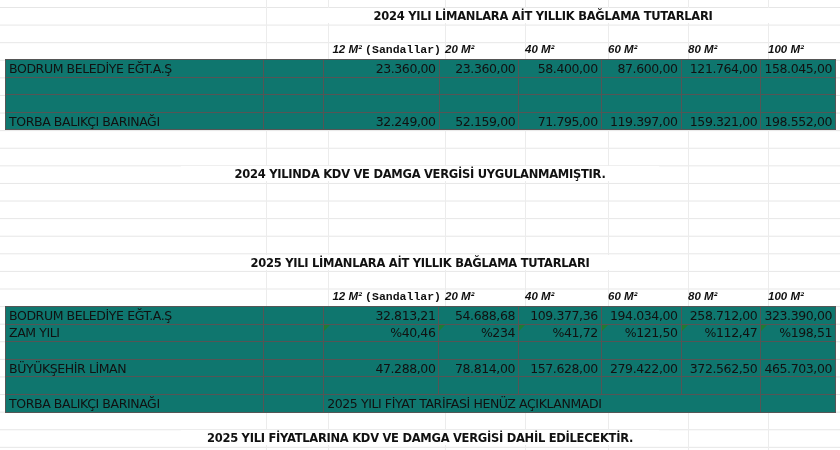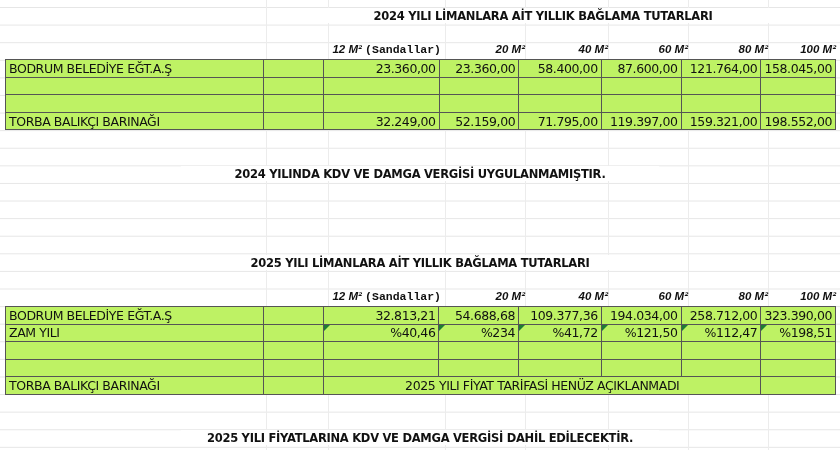--- a/index.html
+++ b/index.html
@@ -3,23 +3,23 @@
 <meta charset="utf-8">
 <style>
   html, body { margin:0; padding:0; background:#ffffff; }
   body { width:840px; height:450px; position:relative; overflow:hidden; font-family:"Liberation Sans", sans-serif; color:#111; }
   .grid { position:absolute; inset:0; pointer-events:none;
     background-image:
       linear-gradient(to bottom, #e6e6e6 1px, transparent 1px);
     background-size: 100% 17.6px; background-position: 0 7px; }
   .vline { position:absolute; top:0; bottom:0; width:1px; background:#ececec; }
   .title { position:absolute; left:0; width:840px; text-align:center; font-weight:bold; font-size:12.5px; font-family:"DejaVu Sans", sans-serif; letter-spacing:-0.3px; transform:scaleX(0.92); }
-  .hdr { position:absolute; font-weight:bold; font-style:italic; font-size:11.5px; text-align:right; }
+  .hdr { position:absolute; font-weight:bold; font-style:italic; font-size:11.5px; text-align:left; }
   .hdr .plain { font-style:normal;font-family:Liberation Mono, monospace; }
-  table.t { position:absolute; left:5px; border-collapse:collapse; background:#bef264; }
+  table.t { position:absolute; left:5px; border-collapse:collapse; background:#0f766e; }
   table.t td { border:1px solid #555; height:16.6px; padding:0 3px; font-size:12.5px; font-family:"DejaVu Sans", sans-serif; white-space:nowrap; overflow:hidden; letter-spacing:-0.4px; }
   td.num { text-align:right; }
   td.pct { position:relative; text-align:right; }
   td.pct::before { content:""; position:absolute; left:0; top:0; border-top:6px solid #1e7b34; border-right:6px solid transparent; }
 </style>
 </head>
 <body>
 
 <div class="grid"></div>
 <div class="vline" style="left:266px"></div>
@@ -145,31 +145,41 @@
     <td></td>
         <td></td>
         <td></td>
         <td></td>
         <td></td>
         <td></td>
         <td></td>
         <td></td>
   </tr>
   <tr>
+    <td>BÜYÜKŞEHİR LİMAN</td>
+        <td></td>
+    <td class="num">47.288,00</td>
+    <td class="num">78.814,00</td>
+    <td class="num">157.628,00</td>
+    <td class="num">279.422,00</td>
+    <td class="num">372.562,50</td>
+    <td class="num">465.703,00</td>
+  </tr>
+  <tr>
     <td></td>
         <td></td>
         <td></td>
         <td></td>
         <td></td>
         <td></td>
         <td></td>
         <td></td>
   </tr>
   <tr>
     <td>TORBA BALIKÇI BARINAĞI</td>
         <td></td>
-    <td colspan="5" style="text-align:center;">2025 YILI FİYAT TARİFASİ HENÜZ AÇIKLANMADI</td>
+    <td colspan="5" style="">2025 YILI FİYAT TARİFASİ HENÜZ AÇIKLANMADI</td>
     <td></td>
   </tr>
 </tbody>
   </table>
 
 <div class="title" style="top:430px; background:#fff; left:160px; width:520px;">2025 YILI FİYATLARINA KDV VE DAMGA VERGİSİ DAHİL EDİLECEKTİR.</div>
 
 </body></html>

